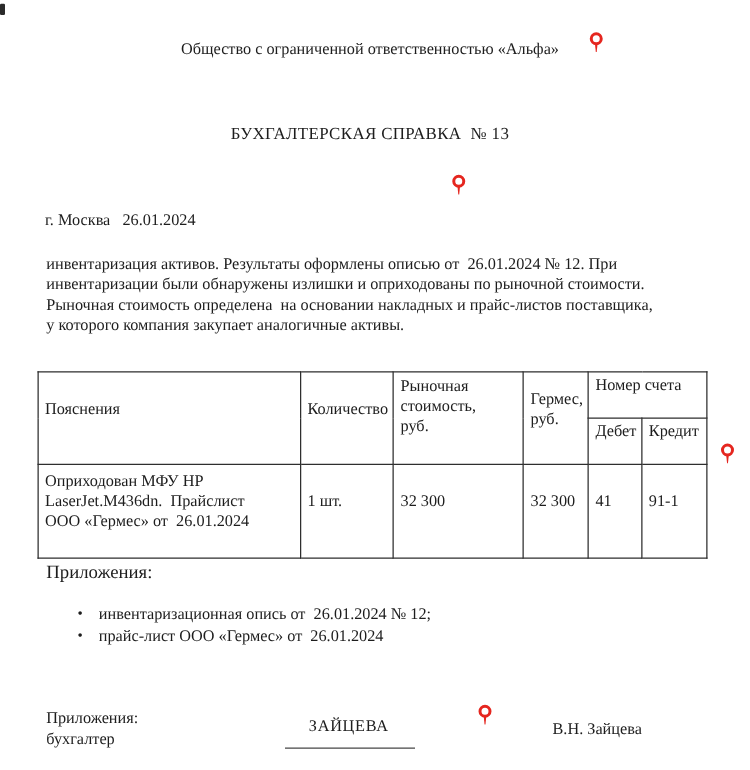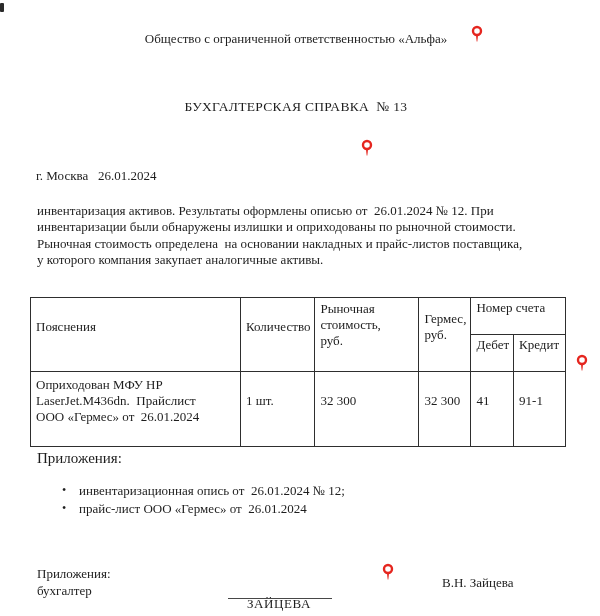--- a/index.html
+++ b/index.html
@@ -42,21 +42,21 @@
   .h-sub{height:29px;}
   .d-row td{height:54px;}
   .expl-cell .line{white-space:pre;}
 
   .attachments-label{top:450px;left:37px;font-size:15px;}
   .bullet-list{top:482px;left:62px;font-size:13px;line-height:17.5px;}
   .bullet-item{display:flex;}
   .bullet-dot{width:17px;font-size:12px;}
 
   .executor{top:565px;left:37px;font-size:13px;line-height:17px;}
-  .sig-name{top:573px;left:247px;font-size:13px;letter-spacing:.6px;margin-top:23px;}
+  .sig-name{top:573px;left:247px;font-size:13px;letter-spacing:.6px;}
   .sig-line{top:598px;left:228px;width:104px;border-top:1.6px solid #474747;height:0;}
   .full-name{top:575px;left:442px;font-size:13px;}
 
   .pin{position:absolute;width:12px;height:18px;}
   .scan-artifact{top:3px;left:0;width:4px;height:9px;background:#2a2a2a;border-radius:1px;}
 </style>
 </head>
 <body>
 
 <div class="abs scan-artifact"></div>

